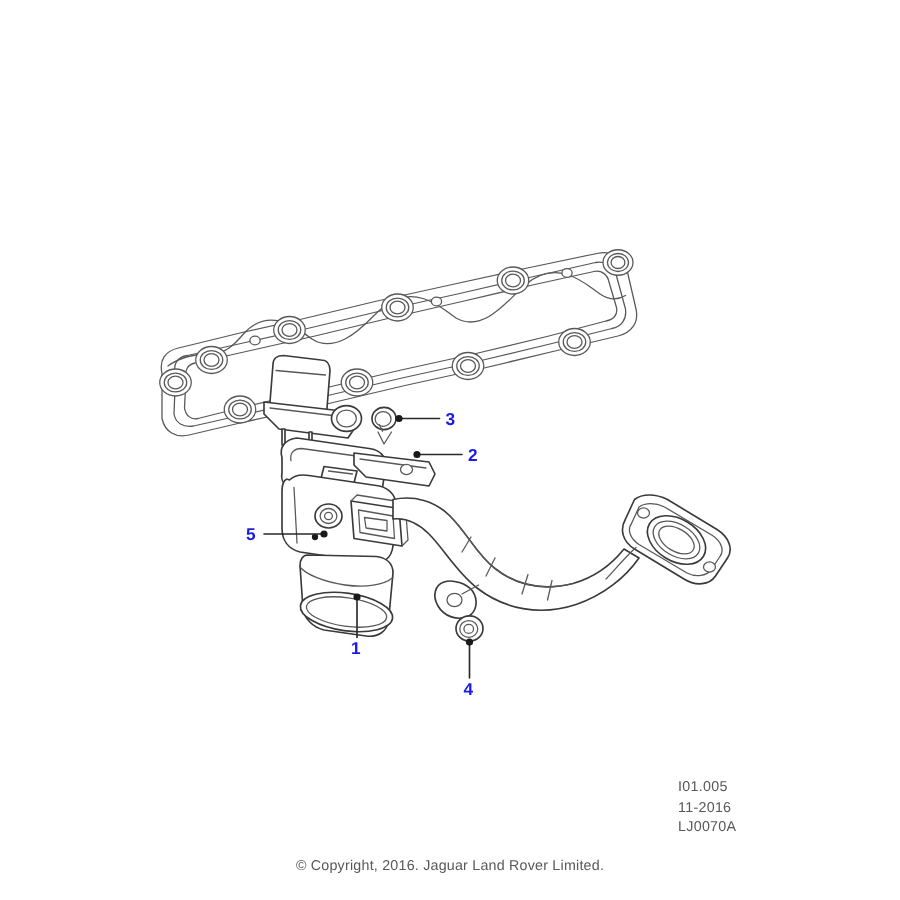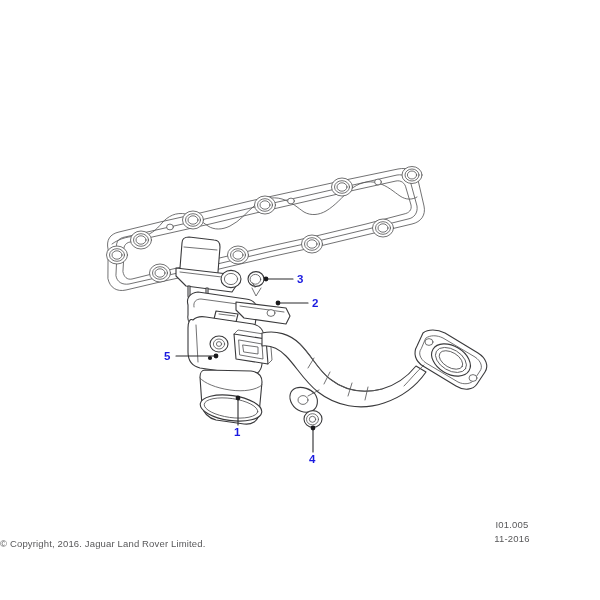--- a/index.html
+++ b/index.html
@@ -19,33 +19,33 @@
     left: 0;
     top: 0;
     width: 600px;
     height: 600px;
   }
   .meta-block {
     position: absolute;
     right: 28px;
     top: 518px;
     width: 120px;
-    text-align: center;
+    text-align: left;
     font-size: 9.5px;
     color: #58585a;
     line-height: 13.5px;
     letter-spacing: 0.2px;
   }
   .meta-line { display: block; }
   .copyright {
     position: absolute;
     left: 0;
-    top: 538px;
+    top: 572px;
     width: 600px;
-    text-align: left;
+    text-align: center;
     font-size: 9.5px;
     color: #58585a;
     letter-spacing: 0.15px;
   }
   svg text.callout {
     font-family: "Liberation Sans", sans-serif;
     font-size: 11.5px;
     font-weight: bold;
     fill: #1a1ae0;
   }
@@ -330,15 +330,16 @@
       <line class="lead" x1="216" y1="356" x2="176" y2="356"></line>
       <circle class="dot" cx="216" cy="356" r="2.4"></circle>
       <text class="callout" x="164" y="360">5</text>
     </g>
   </g>
 </svg>
 
 <div class="meta-block">
   <span class="meta-line">I01.005</span>
   <span class="meta-line">11-2016</span>
+  <span class="meta-line">LJ0070A</span>
 </div>
 
 <div class="copyright">© Copyright, 2016. Jaguar Land Rover Limited.</div>
 
 </body></html>

